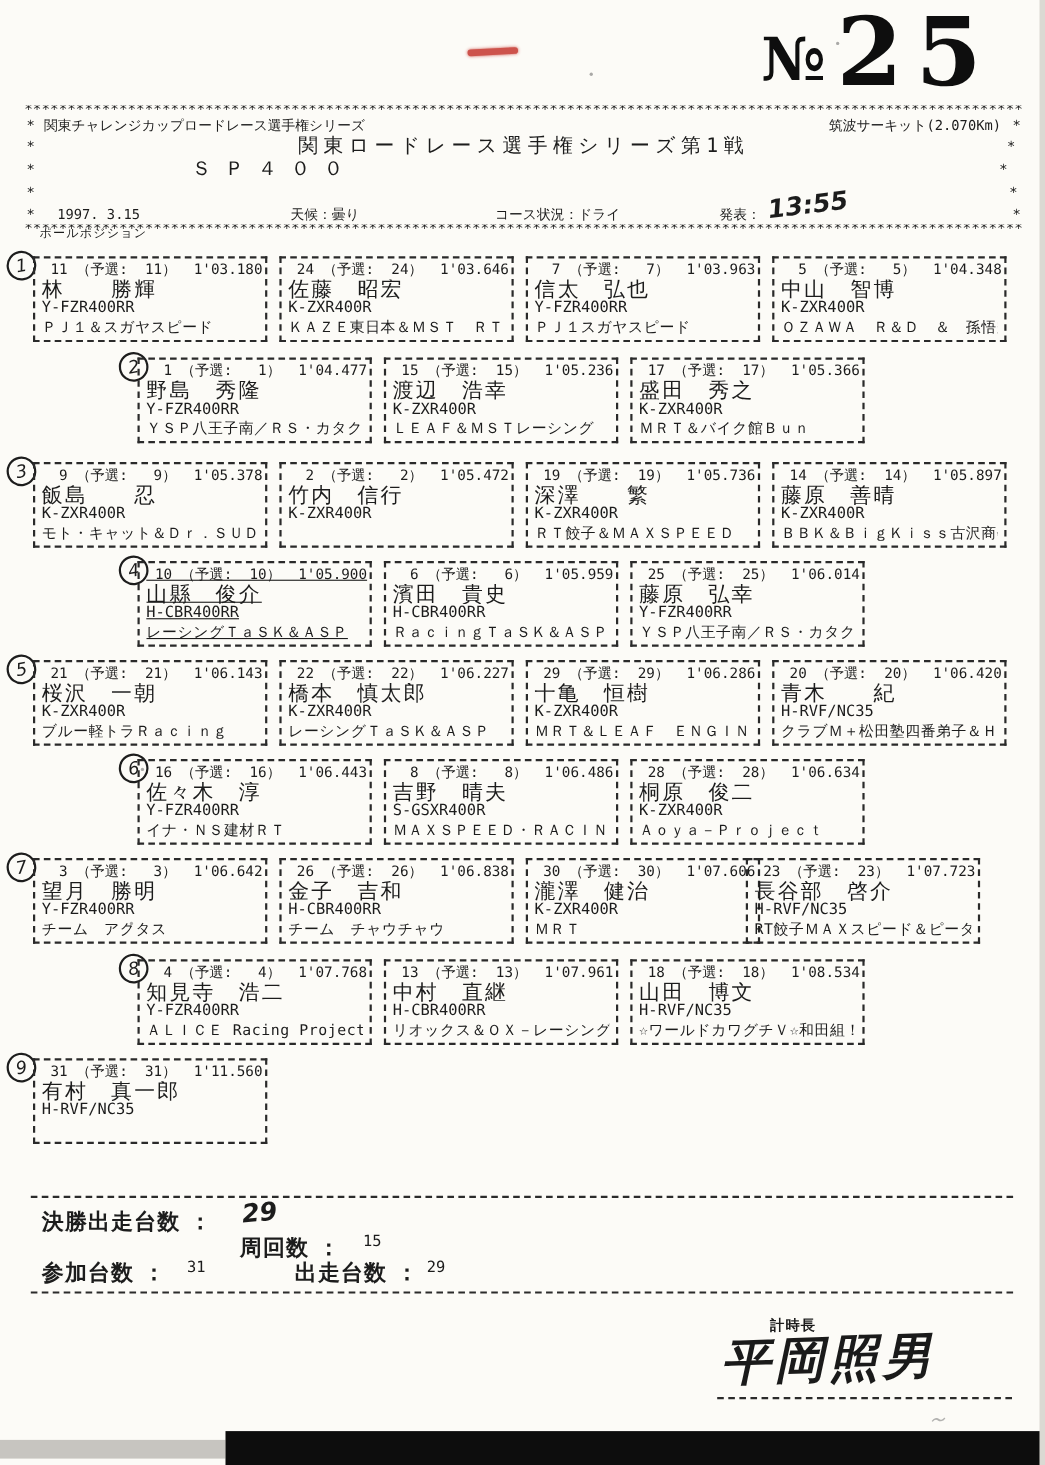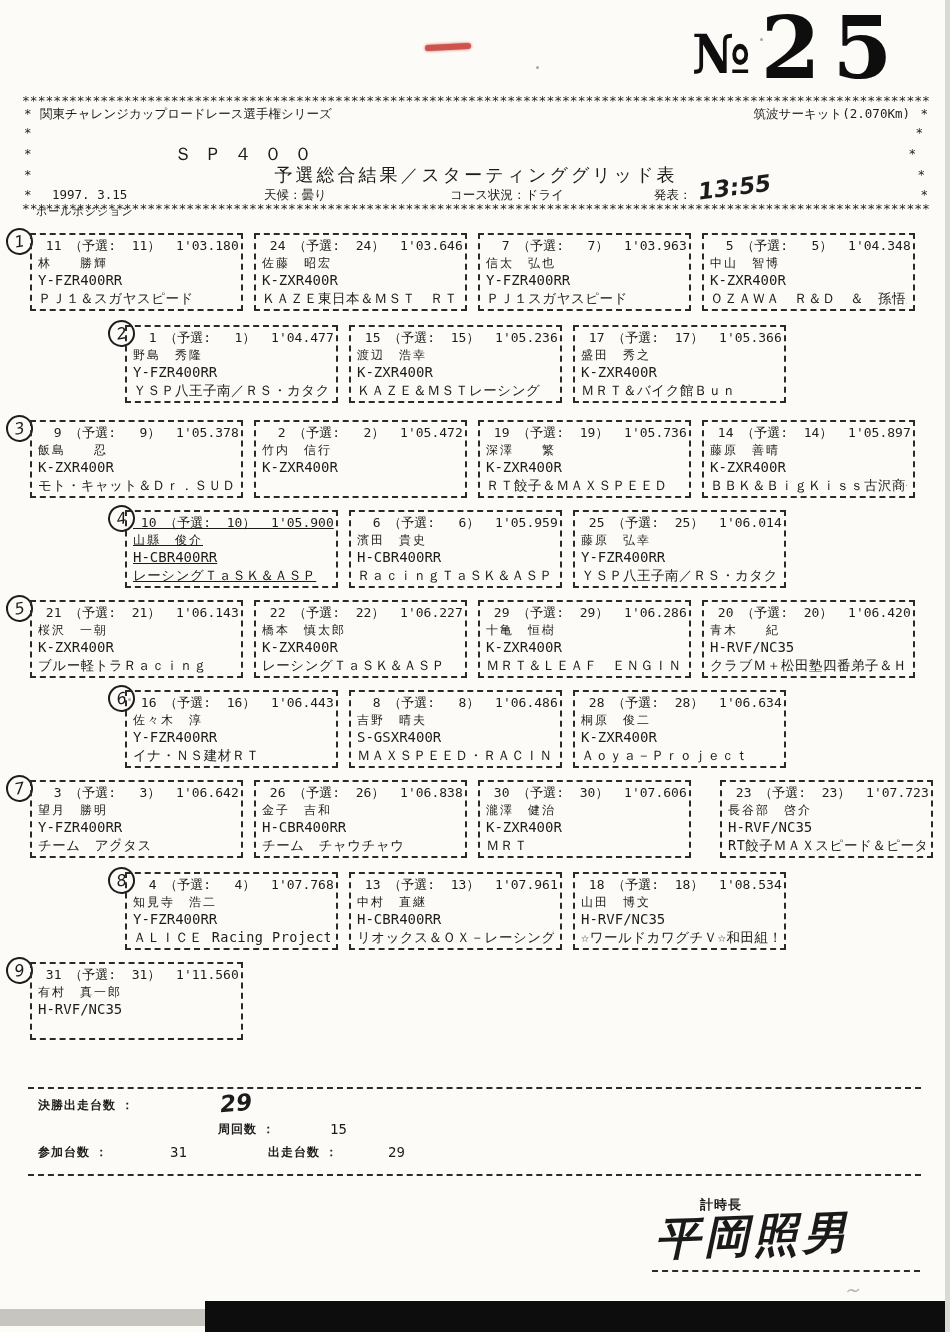--- a/index.html
+++ b/index.html
@@ -29,32 +29,32 @@
   .m-weather{position:absolute;left:242px;}
   .m-course{position:absolute;left:428px;}
   .m-announce{position:absolute;left:632px;}
   .m-time{position:absolute;left:676px;top:-8px;font-size:23px;font-style:italic;font-weight:600;
           font-family:"DejaVu Sans",sans-serif;transform:rotate(-7deg);}
   .pole{position:absolute;left:36px;top:204px;font-size:11px;letter-spacing:1px;}
   
   .gbox{position:absolute;width:213px;height:78px;border:2px dashed #2a2a2a;box-sizing:border-box;
         padding:2px 6px;}
   .l1{font-size:13px;line-height:17px;white-space:pre;}
-  .l2{font-size:12px;line-height:18px;letter-spacing:2px;white-space:nowrap;overflow:hidden;}
+  .l2{font-size:19px;line-height:18px;letter-spacing:2px;white-space:nowrap;overflow:hidden;}
   .l3{font-size:14px;line-height:17px;}
   .l4{font-size:13.5px;line-height:18px;letter-spacing:.5px;white-space:nowrap;overflow:hidden;}
   .row-circle{position:absolute;width:27px;height:27px;border:2.5px solid #1d1d1d;border-radius:50%;
         display:flex;align-items:center;justify-content:center;font-size:16px;font-style:italic;
         font-family:"DejaVu Sans",sans-serif;transform:rotate(-10deg);box-sizing:border-box;}
   
   .dash{position:absolute;border-top:2px dashed #2b2b2b;}
   .dash1{left:28px;top:1087px;width:893px;}
   .dash2{left:28px;top:1174px;width:893px;}
   .sig-dash{left:652px;top:1270px;width:268px;}
-  .f-label{position:absolute;font-family:"DejaVu Sans",sans-serif;font-weight:600;font-size:12px;
+  .f-label{position:absolute;font-family:"DejaVu Sans",sans-serif;font-weight:600;font-size:20px;
         letter-spacing:1px;}
   .f-val{position:absolute;font-size:14px;}
   .hand{font-family:"DejaVu Sans",sans-serif;font-style:italic;font-weight:600;}
   .hand29{position:absolute;left:220px;top:1090px;font-size:23px;transform:rotate(-5deg);}
   .sig{position:absolute;left:655px;top:1206px;font-size:45px;font-weight:bold;font-style:italic;
        letter-spacing:4px;font-family:"DejaVu Sans",sans-serif;transform:rotate(-2deg);color:#1a1a1a;}
   .scribble{position:absolute;left:845px;top:1282px;font-size:14px;color:#777;opacity:.55;
        transform:rotate(-8deg);font-style:italic;}
   
   .bar-black{position:absolute;left:205px;top:1301px;width:745px;height:31px;background:#0d0d0d;}
@@ -76,30 +76,30 @@
   <div class="hdr">
     <div class="star-line">****************************************************************************************************************************************************************</div>
     <div class="hrow hrow1">
       <span class="edge-l">*</span>
       <span class="series">関東チャレンジカップロードレース選手権シリーズ</span>
       <span class="circuit">筑波サーキット(2.070Km)</span>
       <span class="edge-r">*</span>
     </div>
     <div class="hrow hrow2">
       <span class="edge-l">*</span>
+      <span>関東ロードレース選手権シリーズ第1戦</span>
       <span class="edge-r">*</span>
     </div>
     <div class="hrow hrow3">
       <span class="edge-l">*</span>
       <span>ＳＰ４００</span>
       <span class="edge-r">*</span>
     </div>
     <div class="hrow hrow4">
       <span class="edge-l">*</span>
-      <span>予選総合結果／スターティンググリッド表</span>
       <span class="edge-r">*</span>
     </div>
     <div class="hrow hrow5">
       <span class="edge-l">*</span>
       <span class="m-date">1997. 3.15</span>
       <span class="m-weather">天候：曇り</span>
       <span class="m-course">コース状況：ドライ</span>
       <span class="m-announce">発表：</span>
       <span class="m-time hand">13:55</span>
       <span class="edge-r">*</span>
@@ -139,21 +139,21 @@
       <div class="gbox" style="left: 125px; top: 325px;">
         <div class="l1">  1 （予選:   1）  1'04.477</div>
         <div class="l2">野島　秀隆</div>
         <div class="l3">Y-FZR400RR</div>
         <div class="l4">ＹＳＰ八王子南／ＲＳ・カタクラ</div>
       </div>
       <div class="gbox" style="left: 349px; top: 325px;">
         <div class="l1"> 15 （予選:  15）  1'05.236</div>
         <div class="l2">渡辺　浩幸</div>
         <div class="l3">K-ZXR400R</div>
-        <div class="l4">ＫＡＺＥ＆ＭＳＴレーシング</div>
+        <div class="l4">ＬＥＡＦ＆ＭＳＴレーシング</div>
       </div>
       <div class="gbox" style="left: 573px; top: 325px;">
         <div class="l1"> 17 （予選:  17）  1'05.366</div>
         <div class="l2">盛田　秀之</div>
         <div class="l3">K-ZXR400R</div>
         <div class="l4">ＭＲＴ＆バイク館Ｂｕｎ</div>
       </div>
       <div class="row-circle" style="left: 6px; top: 415px;">3</div>
       <div class="gbox" style="left: 30px; top: 420px;">
         <div class="l1">  9 （予選:   9）  1'05.378</div>
@@ -254,21 +254,21 @@
         <div class="l2">金子　吉和</div>
         <div class="l3">H-CBR400RR</div>
         <div class="l4">チーム　チャウチャウ</div>
       </div>
       <div class="gbox" style="left: 478px; top: 780px;">
         <div class="l1"> 30 （予選:  30）  1'07.606</div>
         <div class="l2">瀧澤　健治</div>
         <div class="l3">K-ZXR400R</div>
         <div class="l4">ＭＲＴ</div>
       </div>
-      <div class="gbox" style="left: 720px; top: 780px;">
+      <div class="gbox" style="left: 678px; top: 780px;">
         <div class="l1"> 23 （予選:  23）  1'07.723</div>
         <div class="l2">長谷部　啓介</div>
         <div class="l3">H-RVF/NC35</div>
         <div class="l4">RT餃子ＭＡＸスピード＆ピーター</div>
       </div>
       <div class="row-circle" style="left: 108px; top: 867px;">8</div>
       <div class="gbox" style="left: 125px; top: 872px;">
         <div class="l1">  4 （予選:   4）  1'07.768</div>
         <div class="l2">知見寺　浩二</div>
         <div class="l3">Y-FZR400RR</div>

